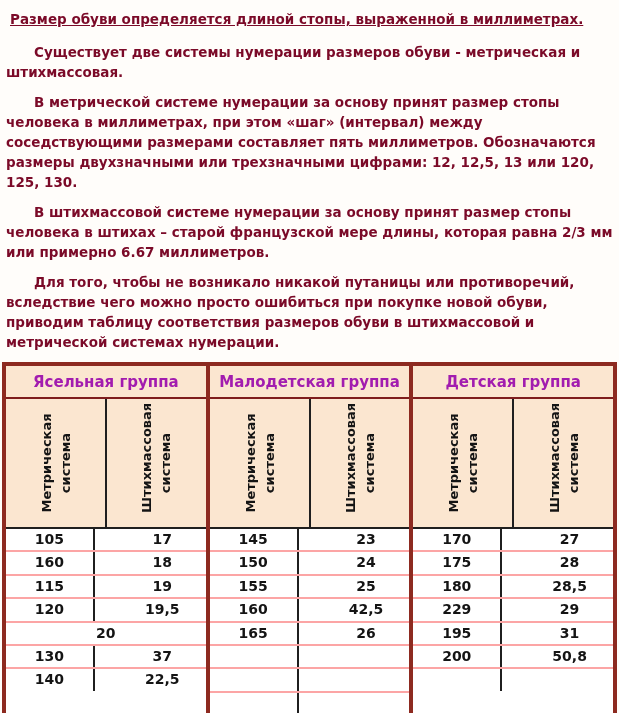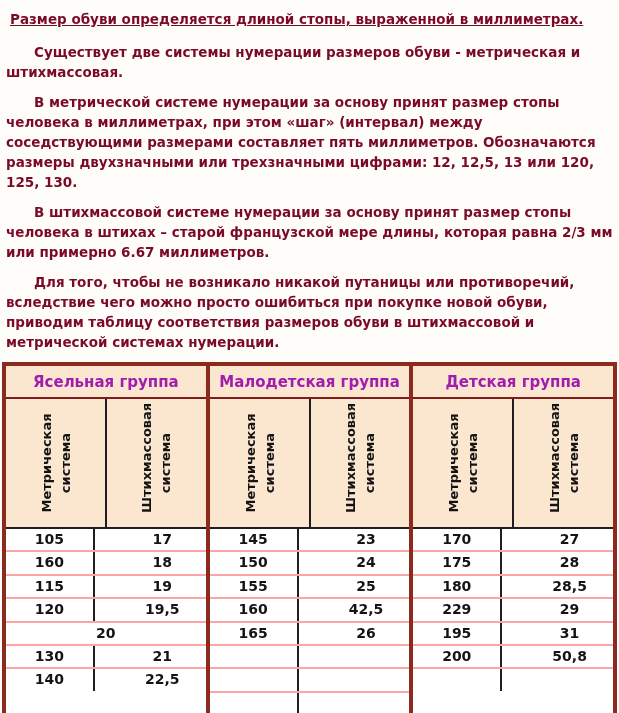--- a/index.html
+++ b/index.html
@@ -128,21 +128,21 @@
           </div>
           <div class="drow">
             <div class="dcell">120</div>
             <div class="dcell">19,5</div>
           </div>
           <div class="drow">
             <div class="dcell">20</div>
           </div>
           <div class="drow">
             <div class="dcell">130</div>
-            <div class="dcell">21</div>
+            <div class="dcell">37</div>
           </div>
           <div class="drow">
             <div class="dcell">140</div>
             <div class="dcell">22,5</div>
           </div>
         </div>
     </section>
 
     <section class="group">
       <div class="group-title">Малодетская группа</div>

